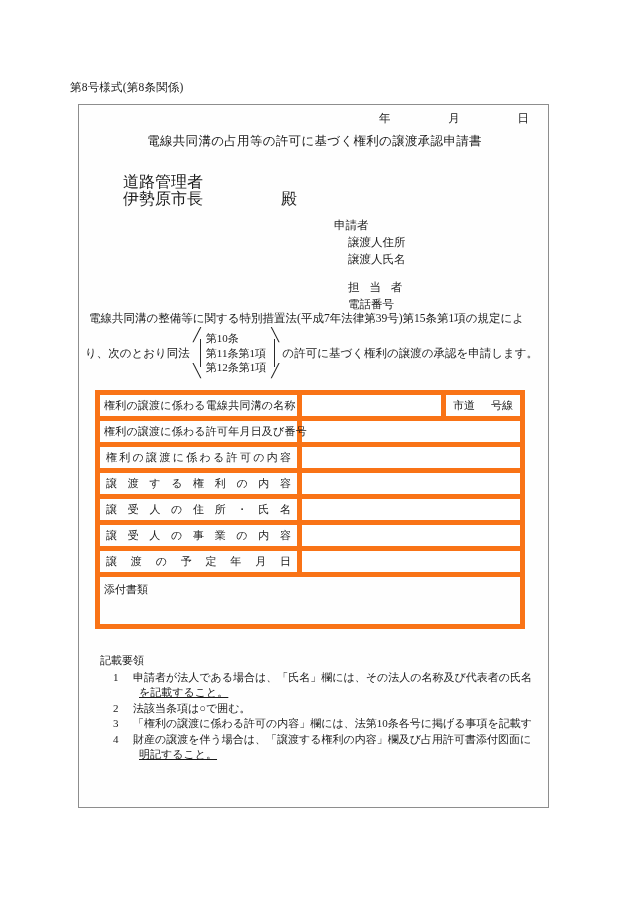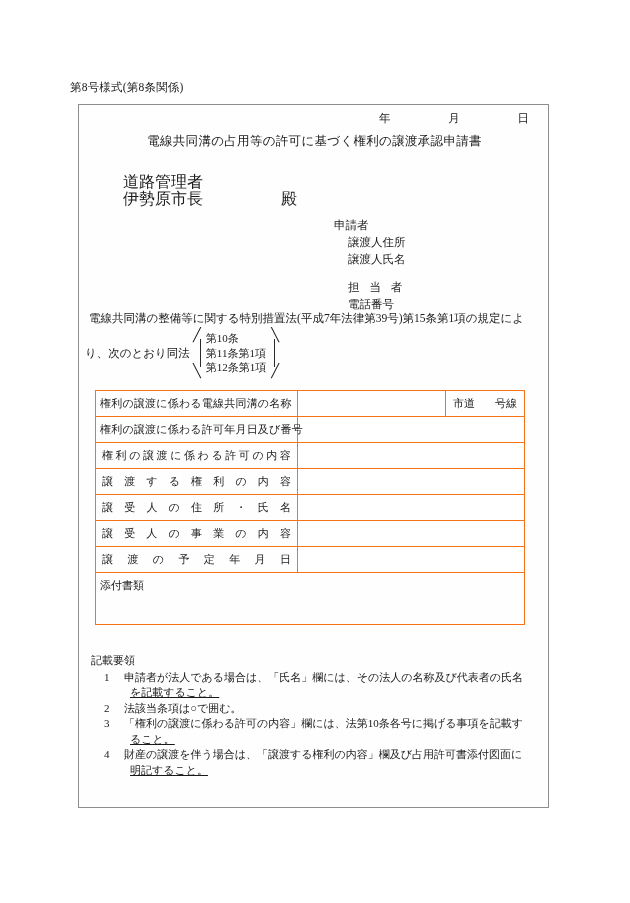--- a/index.html
+++ b/index.html
@@ -154,21 +154,21 @@
   
   .form-table {
     position: absolute;
     left: 16px;
     top: 285px;
     width: 430px;
     border-collapse: collapse;
     table-layout: fixed;
   }
   .form-table td {
-    border: 1px solid #f97316;
+    border: 5px solid #f97316;
     font-size: 11px;
     height: 26px;
     padding: 0 4px;
     vertical-align: middle;
     box-sizing: border-box;
   }
   td.label {
     width: 202px;
     white-space: nowrap;
   }
@@ -193,21 +193,21 @@
     padding: 0 3px;
   }
   td.attach {
     height: 52px;
     vertical-align: top;
     padding-top: 5px;
   }
   
   .notes {
     position: absolute;
-    left: 12px;
+    left: 21px;
     top: 548px;
     width: 455px;
     font-size: 11px;
     line-height: 15.5px;
   }
   .notes-title { margin-bottom: 1px; }
   .note-item {
     display: flex;
     padding-left: 13px;
     margin-bottom: 0px;
@@ -270,20 +270,21 @@
           <span>第10条</span>
           <span>第11条第1項</span>
           <span>第12条第1項</span>
         </span>
         <span class="brace right">
           <i>╲</i>
             <span class="brace-mid"></span>
             <i>╱</i>
         </span>
       </span>
+      <span>の許可に基づく権利の譲渡の承認を申請します。</span>
     </div>
 
     <table class="form-table">
       <tbody>
         <tr>
           <td class="label">
             <span class="lbl-tight">権利の譲渡に係わる電線共同溝の名称</span>
           </td>
           <td class="value"></td>
           <td class="road">
@@ -406,21 +407,20 @@
         <span class="note-num">2</span>
         <span class="note-text">
           <span>法該当条項は○で囲む。</span>
         </span>
       </div>
 
       <div class="note-item">
         <span class="note-num">3</span>
         <span class="note-text">
           <span>「権利の譲渡に係わる許可の内容」欄には、法第10条各号に掲げる事項を記載す</span>
-          <span class="cont">ること。</span>
         </span>
       </div>
 
       <div class="note-item">
         <span class="note-num">4</span>
         <span class="note-text">
           <span>財産の譲渡を伴う場合は、「譲渡する権利の内容」欄及び占用許可書添付図面に</span>
           <span class="cont">明記すること。</span>
         </span>
       </div>

